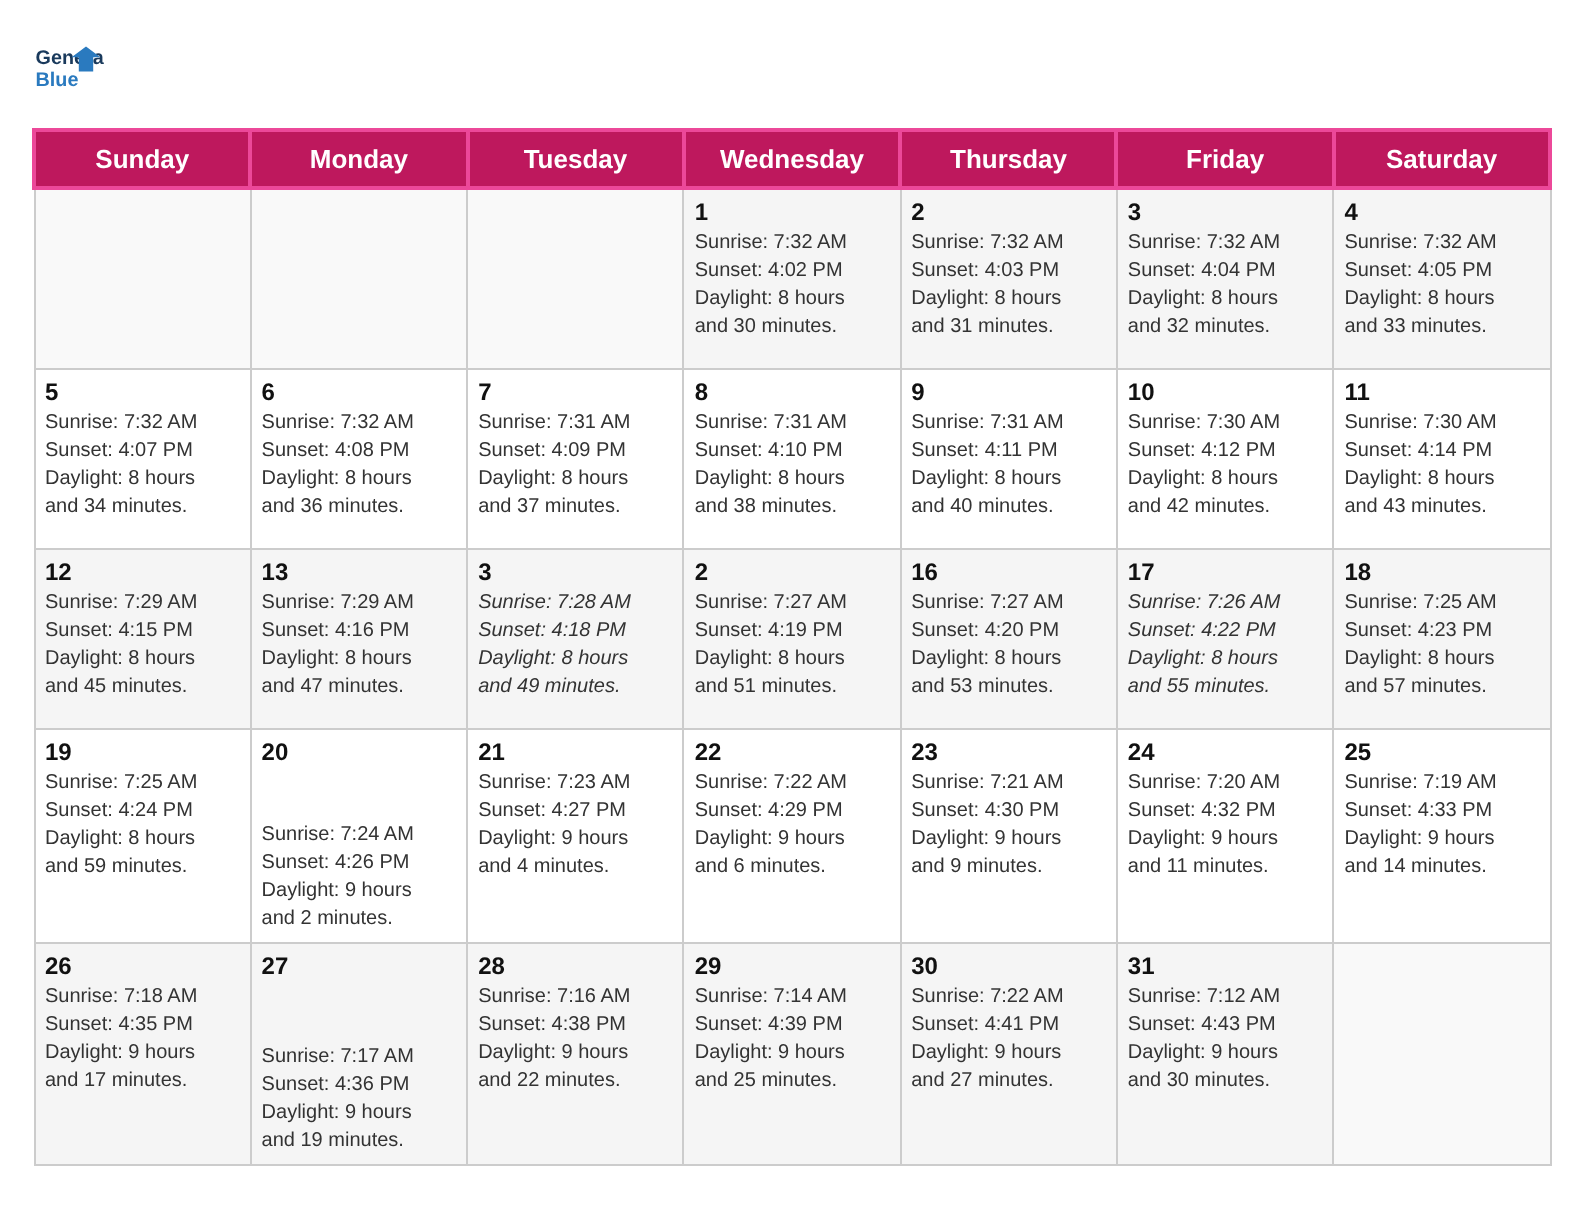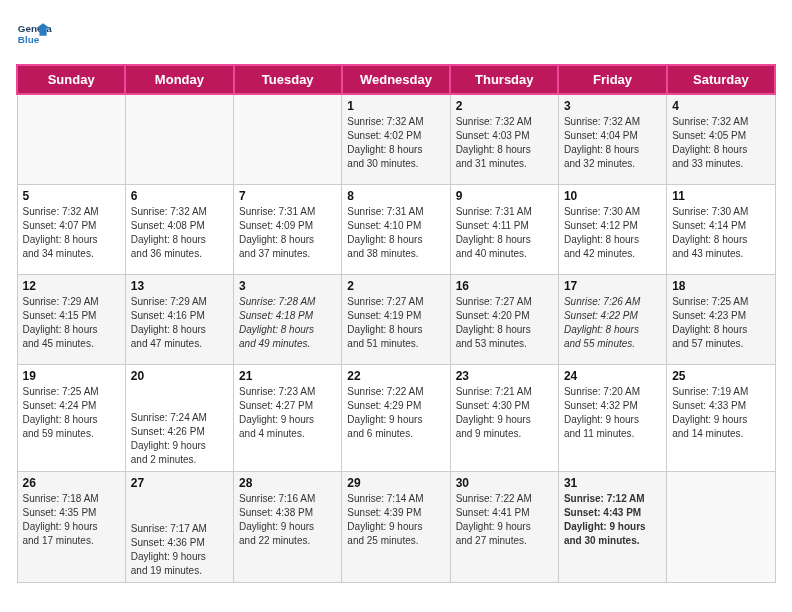--- a/index.html
+++ b/index.html
@@ -329,21 +329,21 @@
         </td>
         <td>
           <div class="day-num">30</div>
           <div class="day-info" style="white-space: pre-line;">Sunrise: 7:22 AM
 Sunset: 4:41 PM
 Daylight: 9 hours
 and 27 minutes.</div>
         </td>
         <td>
           <div class="day-num">31</div>
-          <div class="day-info" style="white-space: pre-line; font-weight: bold;">Sunrise: 7:12 AM
+          <div class="day-info" style="white-space: pre-line;">Sunrise: 7:12 AM
 Sunset: 4:43 PM
 Daylight: 9 hours
 and 30 minutes.</div>
         </td>
         <td class="empty-cell"></td>
       </tr>
     </tbody>
 </table>
 
 </body></html>

